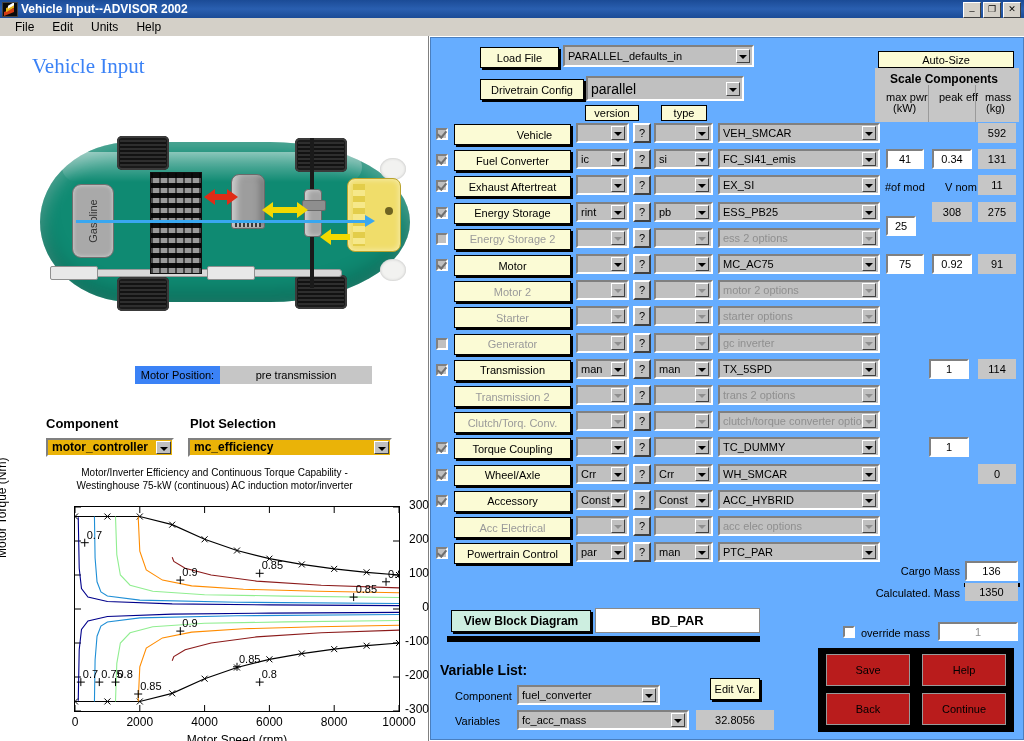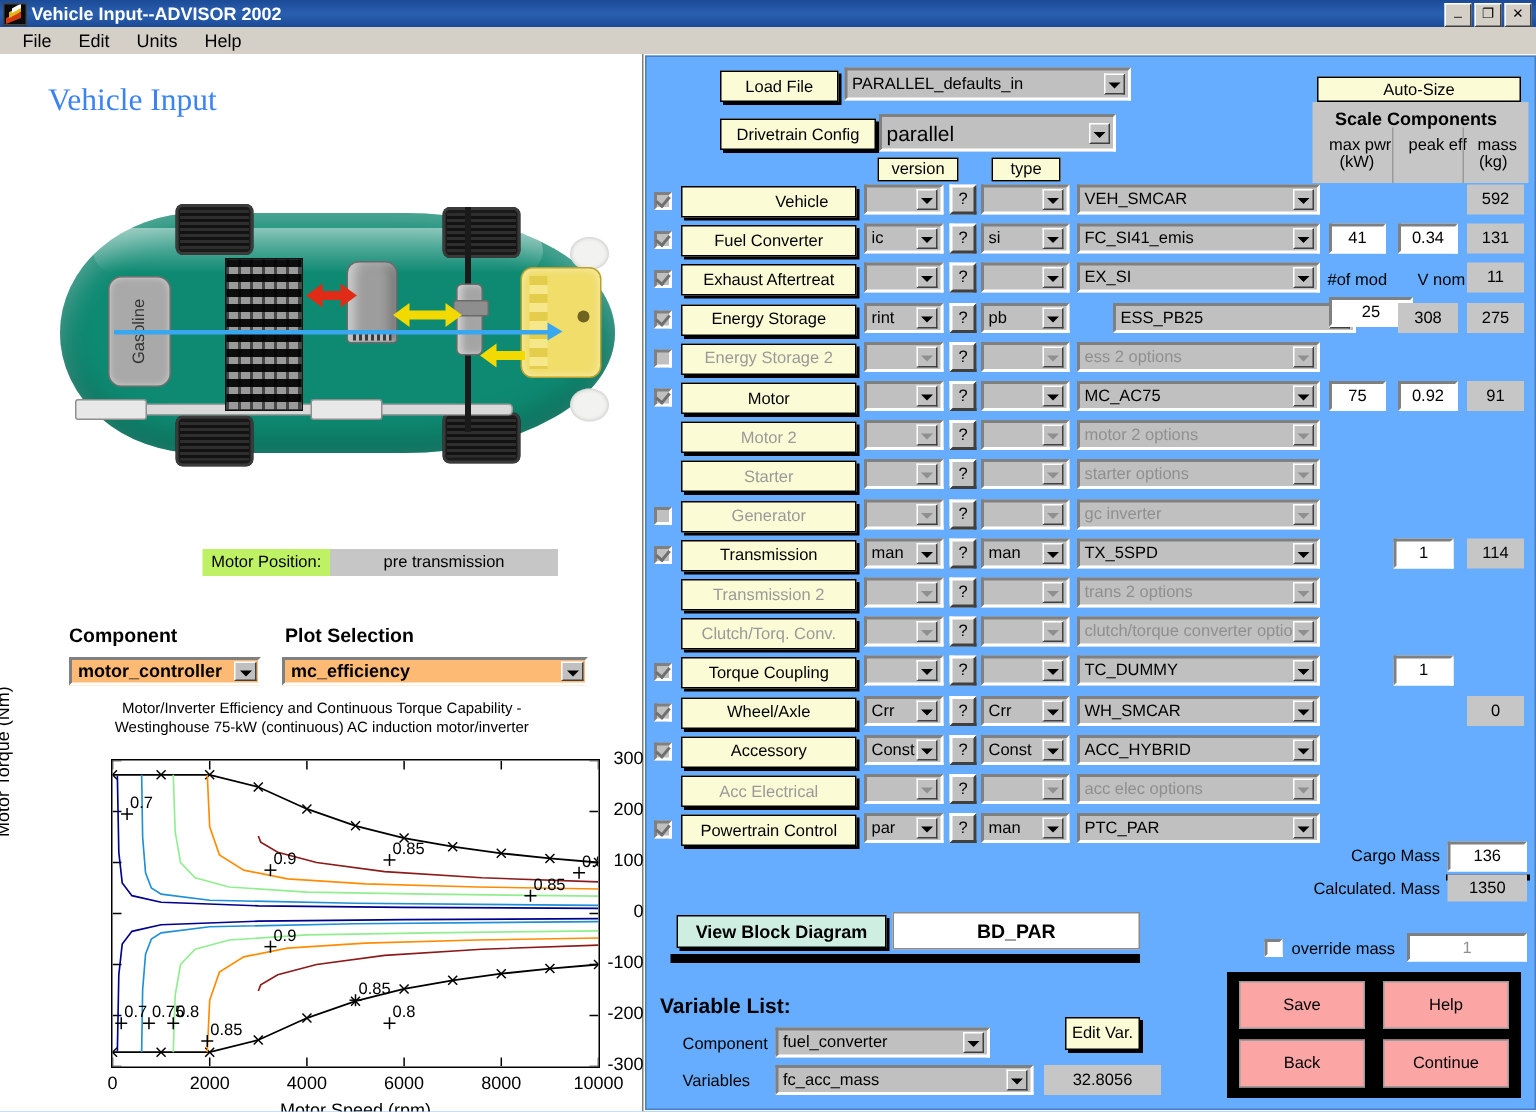--- a/index.html
+++ b/index.html
@@ -113,27 +113,27 @@
     border-top:8px solid transparent;border-bottom:8px solid transparent;}
   .ar-red .bar{background:#e02b16;} .ar-red .lh{border-right:11px solid #e02b16;}
   .ar-red .rh{border-left:11px solid #e02b16;}
   .ar-yel .bar{background:#f2d900;} .ar-yel .lh{border-right:11px solid #f2d900;}
   .ar-yel .rh{border-left:11px solid #f2d900;}
   .blueline{position:absolute;left:44px;top:84px;width:290px;height:3px;background:#39a7f0;}
   .blueline:after{content:"";position:absolute;right:-9px;top:-5px;width:0;height:0;
     border-top:6px solid transparent;border-bottom:6px solid transparent;border-left:10px solid #39a7f0;}
 
   
-  .mp-label{position:absolute;left:135px;top:330px;width:85px;height:18px;background:#bef264;
+  .mp-label{position:absolute;left:135px;top:330px;width:85px;height:18px;background:#3b82f6;
     font-size:11px;color:#000;text-align:center;line-height:18px;}
   .mp-value{position:absolute;left:220px;top:330px;width:152px;height:18px;background:#c6c6c6;
     font-size:11px;color:#000;text-align:center;line-height:18px;}
 
   .sel-label{position:absolute;font-size:13px;font-weight:bold;color:#000;}
-  .sel-box{position:absolute;height:19px;background:#fdba74;border:2px solid;
+  .sel-box{position:absolute;height:19px;background:#eab308;border:2px solid;
     border-color:#808080 #ffffff #ffffff #808080;box-sizing:border-box;
     font-size:12px;font-weight:bold;color:#000;padding-left:4px;line-height:15px;
     display:flex;align-items:center;}
   .sel-arrow{position:absolute;right:1px;top:1px;width:15px;height:13px;background:#c0c0c0;
     border:1px solid;border-color:#ffffff #404040 #404040 #ffffff;box-sizing:border-box;}
   .sel-arrow:after{content:"";position:absolute;left:3px;top:5px;width:0;height:0;
     border-left:4px solid transparent;border-right:4px solid transparent;border-top:4px solid #000;}
 
   
   .chart{position:absolute;left:0px;top:430px;width:429px;height:290px;}
@@ -188,21 +188,21 @@
     border-color:#808080 #ffffff #ffffff #808080;box-sizing:border-box;
     font-size:11px;color:#000;display:flex;align-items:center;justify-content:center;}
   .rofield{position:absolute;background:#c6c6c6;box-sizing:border-box;
     font-size:11px;color:#000;display:flex;align-items:center;justify-content:center;}
   .lbl{position:absolute;font-size:11px;color:#000;white-space:nowrap;}
   .lbl.b{font-weight:bold;}
 
   .scalepanel{position:absolute;left:875px;top:68px;width:144px;height:54px;background:#c6c6c6;}
   .blackbar{position:absolute;background:#000;}
   .navpanel{position:absolute;left:818px;top:648px;width:196px;height:84px;background:#000;}
-  .navbtn{position:absolute;background:#fca5a5;border:1px solid #9a9a9a;box-sizing:border-box;
+  .navbtn{position:absolute;background:#b91c1c;border:1px solid #9a9a9a;box-sizing:border-box;
     font-size:11px;color:#000;display:flex;align-items:center;justify-content:center;}
 
   .vblock{position:absolute;background:#cdeee0;border:1px solid #000;box-shadow:2px 2px 0 #000;
     box-sizing:border-box;font-size:12px;font-weight:bold;color:#000;
     display:flex;align-items:center;justify-content:center;}
   .whitefield{position:absolute;background:#ffffff;border:1px solid #8a8a8a;box-sizing:border-box;
     font-size:13px;font-weight:bold;color:#000;display:flex;align-items:center;justify-content:center;}
   .vlist-title{position:absolute;font-size:14px;font-weight:bold;color:#000;}
 </style>
 </head>
@@ -527,26 +527,26 @@
       <div class="cbox on" style="left: 436px; top: 206.6px;"></div>
       <div class="rowbtn" style="left: 454px; top: 202.6px; width: 117px;">Energy Storage</div>
       <div class="combo" style="left: 576px; top: 201.6px; width: 53px; height: 20px;">
         <span>rint</span>
         <span class="ar"></span>
       </div>
       <div class="combo" style="left: 654px; top: 201.6px; width: 59px; height: 20px;">
         <span>pb</span>
         <span class="ar"></span>
       </div>
-      <div class="combo" style="left: 718px; top: 201.6px; width: 162px; height: 20px; font-size: 11px; margin-left: 24px;">
+      <div class="combo" style="left: 718px; top: 201.6px; width: 162px; height: 20px; font-size: 11px;">
         <span>ESS_PB25</span>
         <span class="ar"></span>
       </div>
       <div class="grey-btn" style="left: 633px; top: 201.6px; width: 18px; height: 20px;">?</div>
-      <div class="txtfield" style="left: 886px; top: 198px; width: 56px; height: 20px;">25</div>
+      <div class="txtfield" style="left: 886px; top: 216px; width: 30px; height: 20px;">25</div>
       <div class="rofield" style="left: 932px; top: 201.6px; width: 40px; height: 20px;">308</div>
       <div class="rofield" style="left: 978px; top: 201.6px; width: 38px; height: 20px;">275</div>
       <div class="cbox" style="left: 436px; top: 232.8px;"></div>
       <div class="rowbtn dis" style="left: 454px; top: 228.8px; width: 117px;">Energy Storage 2</div>
       <div class="combo dis" style="left: 576px; top: 227.8px; width: 53px; height: 20px;">
         <span></span>
         <span class="ar"></span>
       </div>
       <div class="combo dis" style="left: 654px; top: 227.8px; width: 59px; height: 20px;">
         <span></span>

